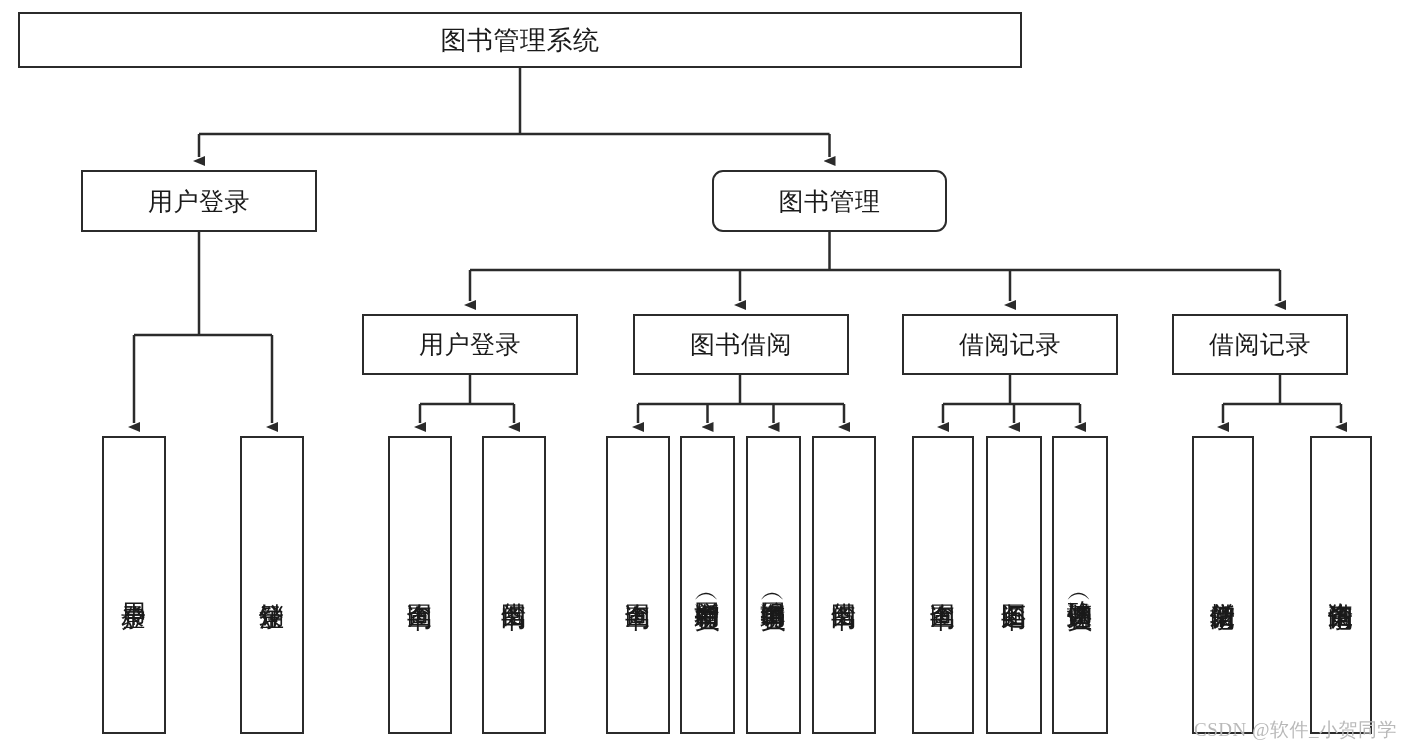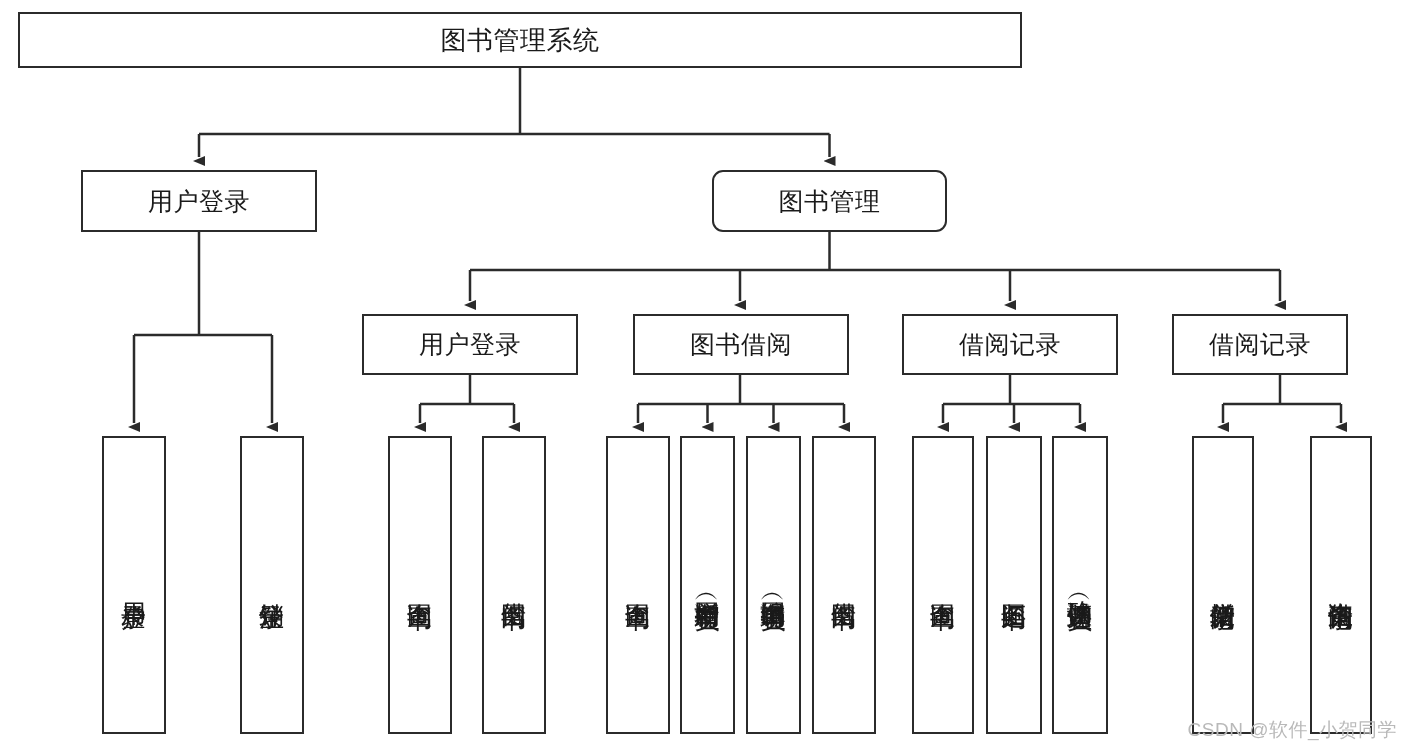--- a/index.html
+++ b/index.html
@@ -60,21 +60,21 @@
   }
   .node.root .node-label { font-size: 26px; }
   #watermark {
     position: absolute;
     right: 8px;
     bottom: 4px;
     font-size: 19px;
     color: #b9b9b9;
     letter-spacing: 0.5px;
     white-space: nowrap;
-    font-family: Liberation Sans, sans-serif;
+    font-family: Liberation Serif, serif;
   }
 </style>
 </head>
 <body>
 
 <div id="canvas">
   <svg id="edges" viewBox="0 0 1405 747" xmlns="http://www.w3.org/2000/svg">
     <defs>
       <marker id="arrow" markerWidth="10" markerHeight="12" refX="1" refY="6" orient="auto" markerUnits="userSpaceOnUse">
         <path d="M0,0 L10,0 L5,12 Z" fill="#2b2b2b"></path>

